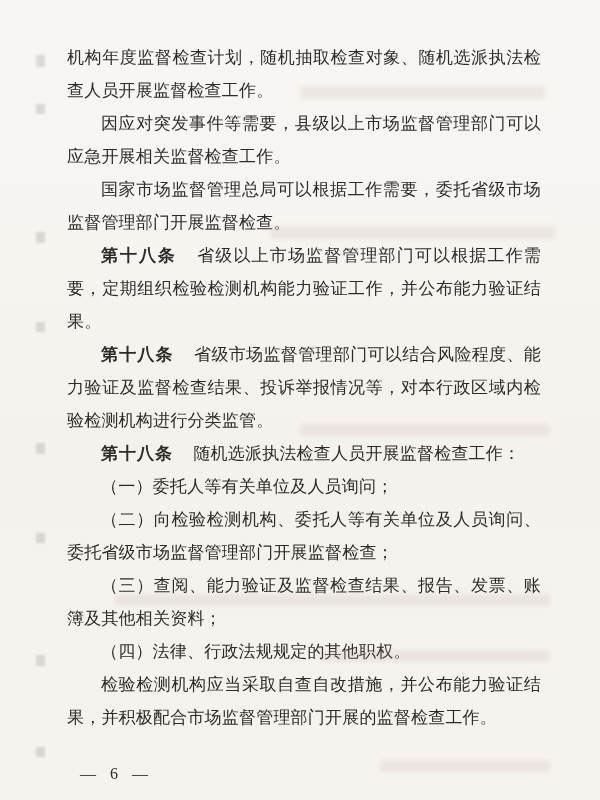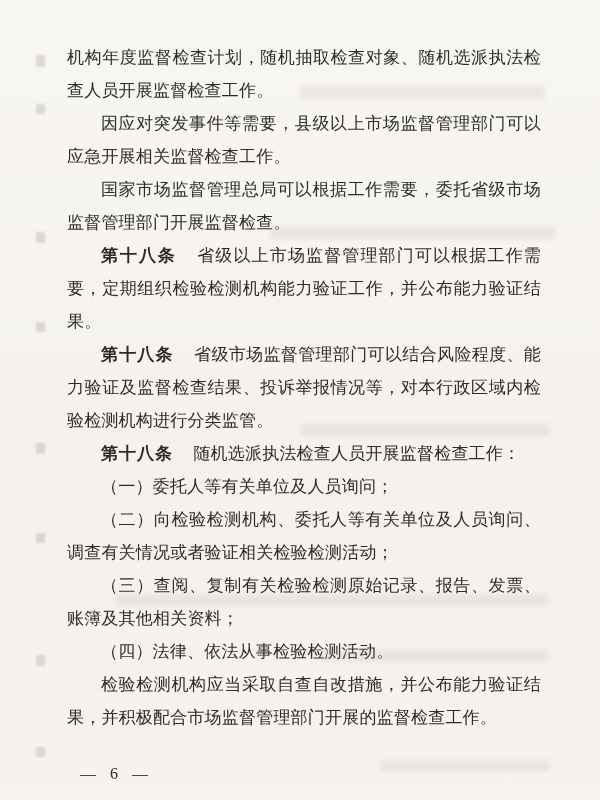--- a/index.html
+++ b/index.html
@@ -82,25 +82,25 @@
 
     <p class="indent"><span class="term">第十八条</span><span>省级以上市场监督管理部门可以根据工作需要，定期组织检验检测机构能力验证工作，并公布能力验证结果。</span></p>
 
 
     <p class="indent"><span class="term">第十八条</span><span>省级市场监督管理部门可以结合风险程度、能力验证及监督检查结果、投诉举报情况等，对本行政区域内检验检测机构进行分类监管。</span></p>
 
     <p class="indent"><span class="term">第十八条</span><span>随机选派执法检查人员开展监督检查工作：</span></p>
 
     <p class="indent"><span>（一）委托人等有关单位及人员询问；</span></p>
 
-    <p class="indent"><span>（二）向检验检测机构、委托人等有关单位及人员询问、调查有关情况或者验证相关检验检测活动；</span></p>
+    <p class="indent"><span>（二）向检验检测机构、委托人等有关单位及人员询问、委托省级市场监督管理部门开展监督检查；</span></p>
 
-    <p class="indent"><span>（三）查阅、复制有关检验检测原始记录、报告、发票、账簿及其他相关资料；</span></p>
+    <p class="indent"><span>（三）查阅、能力验证及监督检查结果、报告、发票、账簿及其他相关资料；</span></p>
 
-    <p class="indent"><span>（四）法律、依法从事检验检测活动。</span></p>
+    <p class="indent"><span>（四）法律、行政法规规定的其他职权。</span></p>
 
     <p class="indent"><span>检验检测机构应当采取自查自改措施，并公布能力验证结果，并积极配合市场监督管理部门开展的监督检查工作。</span></p>
 
   </div>
 
   <div class="footer">— 6 —</div>
 
   <div class="smudge" style="left:300px; top:86px;  width:245px; height:13px;"></div>
   <div class="smudge" style="left:270px; top:226px; width:285px; height:13px;"></div>
   <div class="smudge" style="left:300px; top:424px; width:250px; height:12px;"></div>

